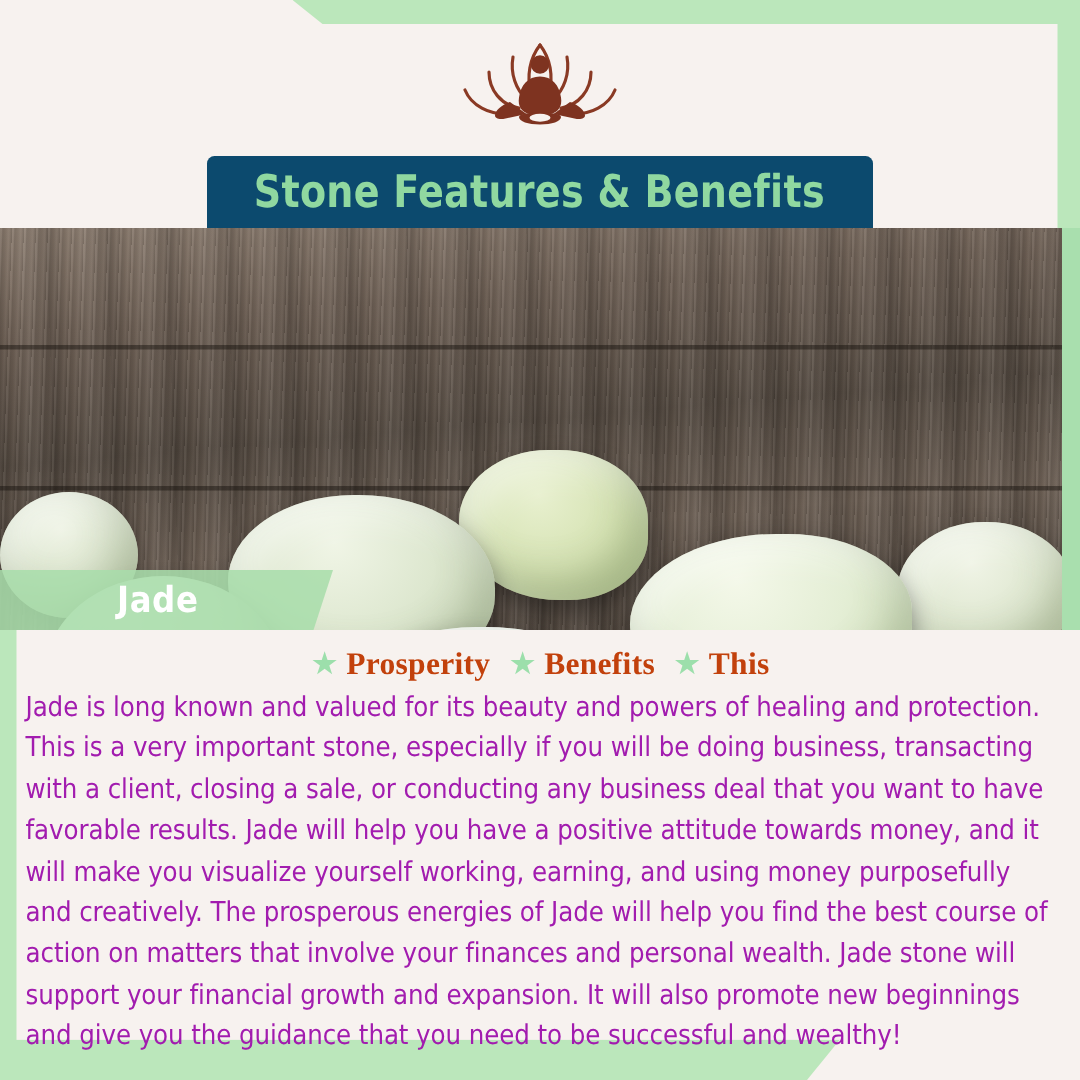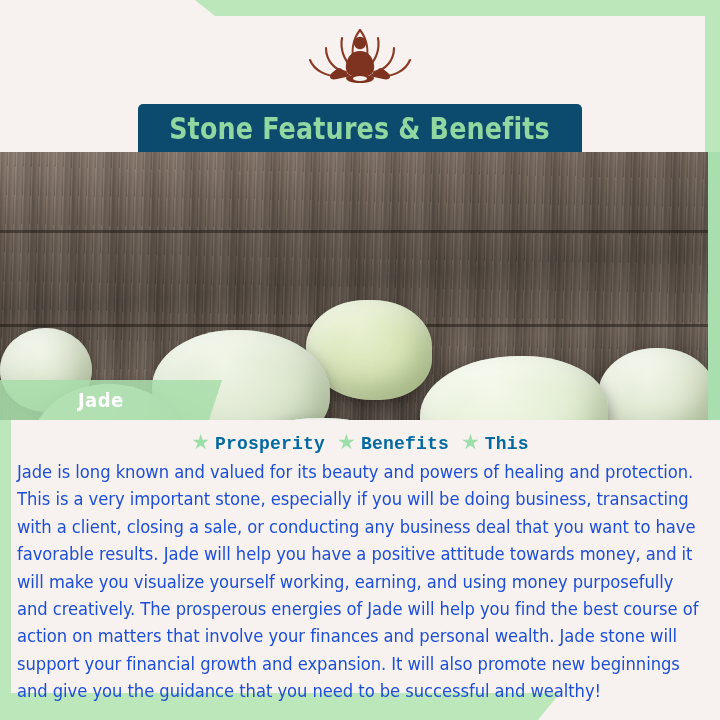--- a/index.html
+++ b/index.html
@@ -184,58 +184,58 @@
     height: 40px;
     background: rgba(168,221,171,0.88);
     clip-path: polygon(0 0, 100% 0, calc(100% - 13px) 100%, 0 100%);
     display: flex;
     align-items: center;
   }
   .jade-text {
     margin-left: 78px;
     font-family: "Liberation Sans Narrow", "DejaVu Sans Condensed", "Liberation Sans", sans-serif;
     font-weight: 700;
-    font-size: 20px;
+    font-size: 24px;
     color: #ffffff;
     letter-spacing: 0.4px;
   }
 
   
   .keywords {
     position: absolute;
     top: 430px;
     left: 0;
     width: 720px;
     text-align: center;
     white-space: nowrap;
   }
   .kw-item {
-    font-family: Liberation Mono, monospace;
+    font-family: Liberation Serif, serif;
     font-weight: 700;
-    font-size: 18px;
-    color: #0369a1;
+    font-size: 21px;
+    color: #c2410c;
     letter-spacing: 0.2px;
   }
   .kw-star {
     color: #9cdfab;
     font-size: 21px;
     margin: 0 5px 0 12px;
   }
   .kw-star.first { margin-left: 0; }
 
   
   .body-text {
     position: absolute;
     top: 458px;
     left: 17px;
     width: 688px;
     font-family: "Liberation Sans Narrow", "DejaVu Sans Condensed", "Liberation Sans", sans-serif;
     font-size: 18.2px;
     line-height: 27.4px;
-    color: #1d4ed8;
+    color: #a21caf;
     text-align: left;
     letter-spacing: -0.05px;
   }
 </style>
 </head>
 <body>
 
 <div class="poster">
 
   <div class="green-top-band"></div>

